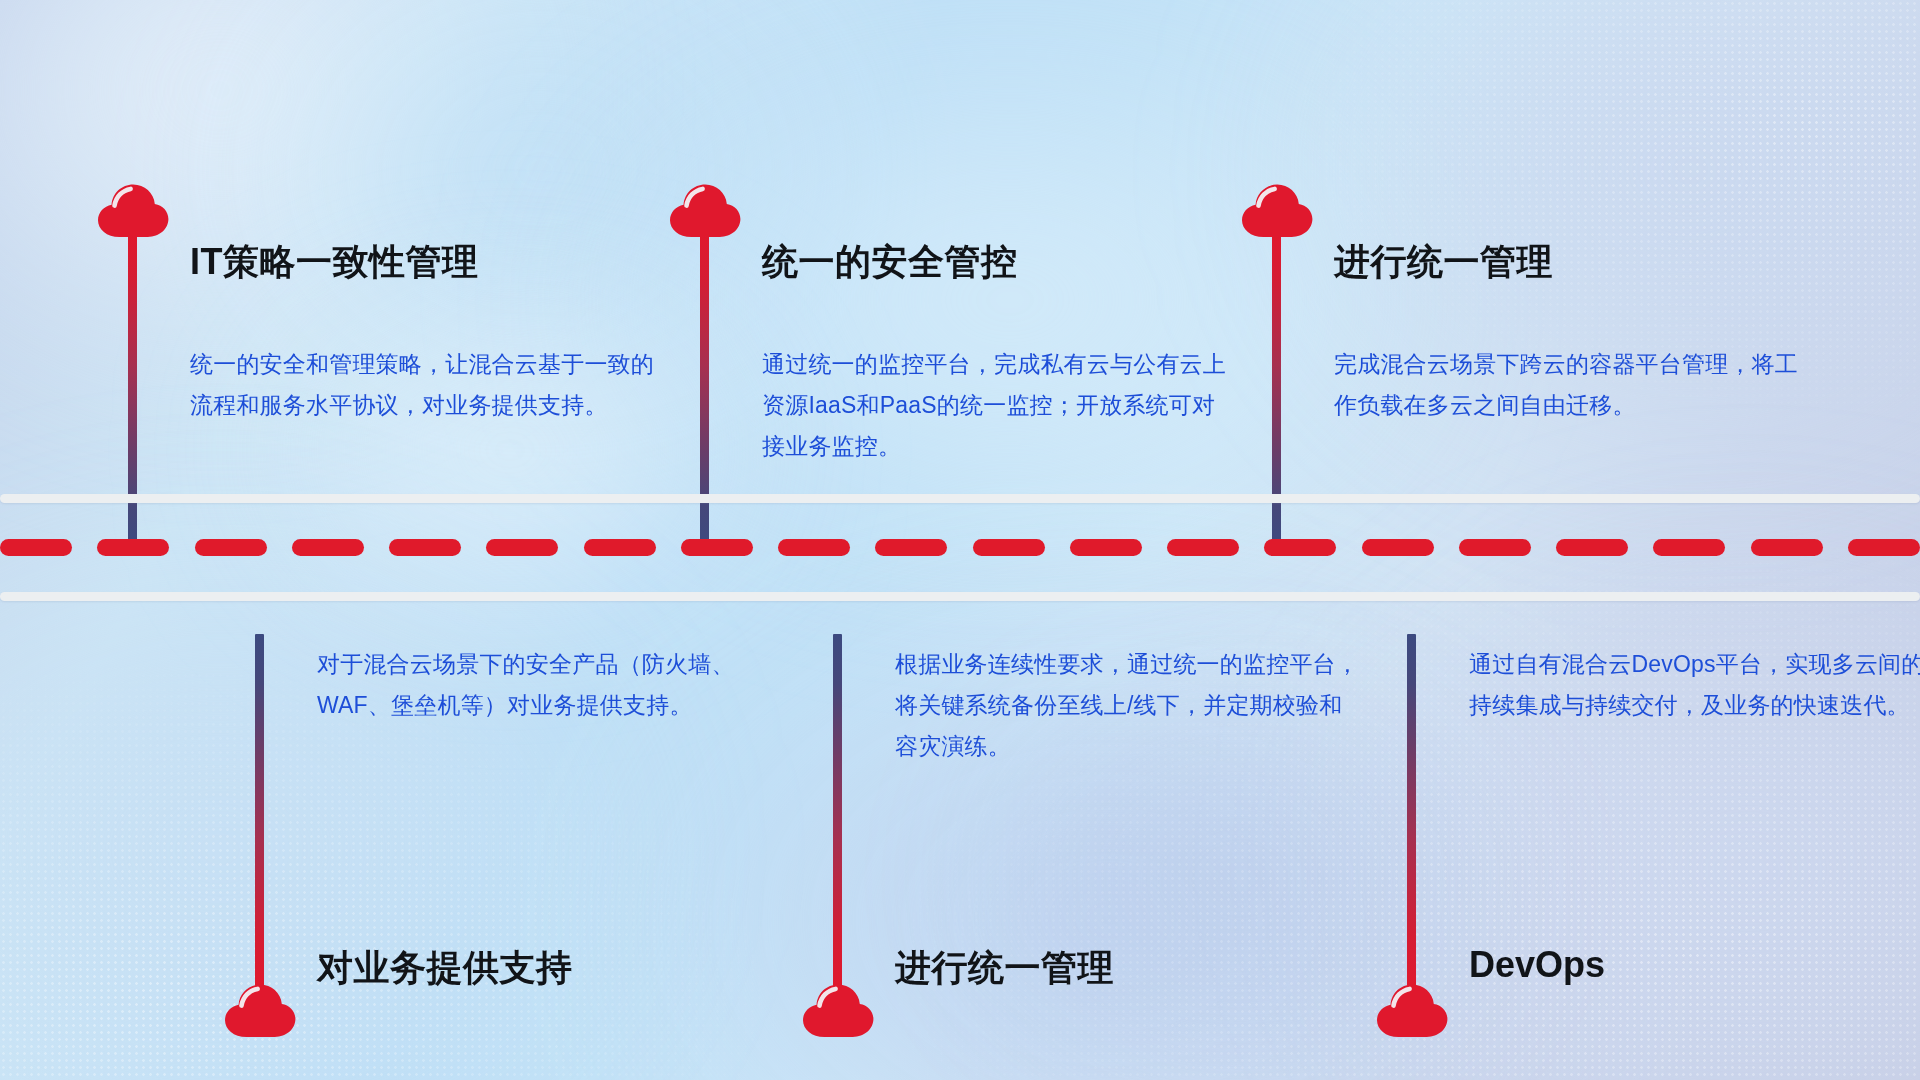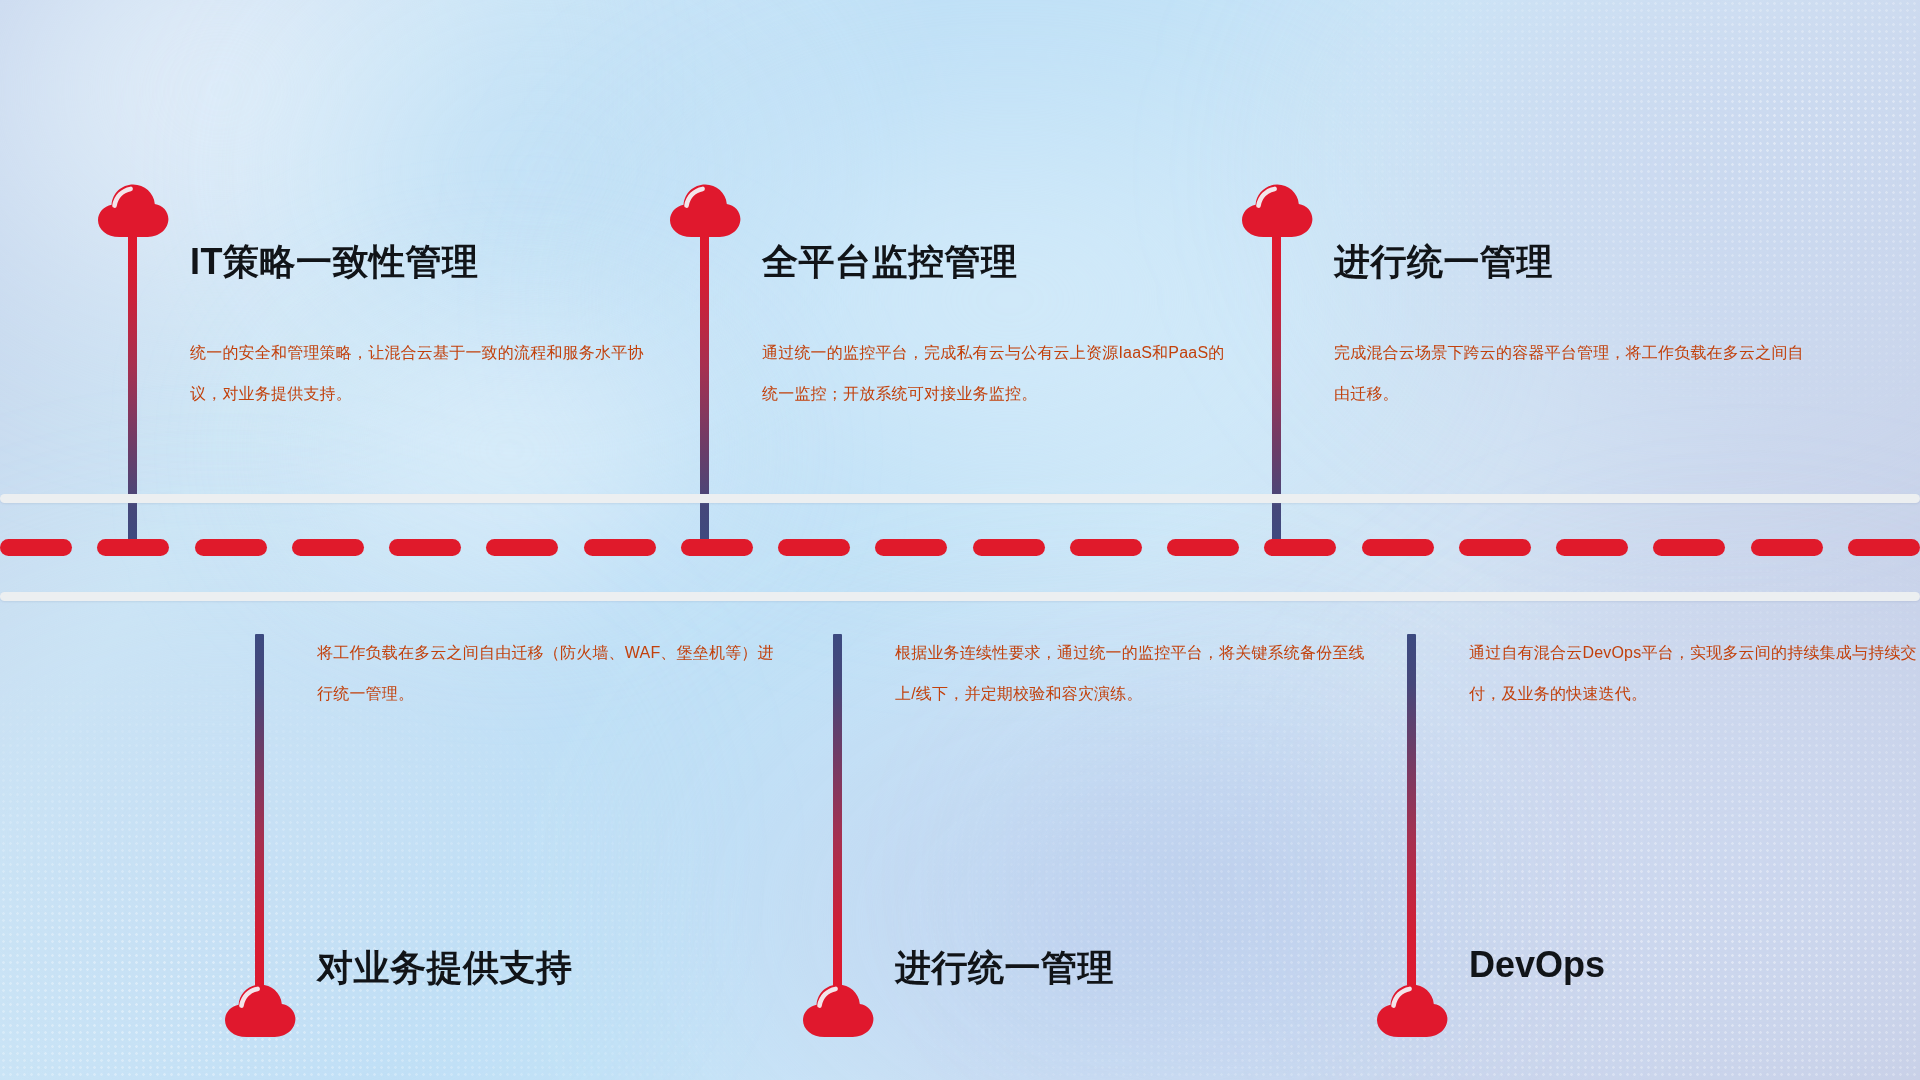--- a/index.html
+++ b/index.html
@@ -62,22 +62,22 @@
   
   .item{position:absolute;}
   .stem{position:absolute;width:9px;border-radius:1px;}
   .stem-down{background:linear-gradient(180deg,#e0182d 0%,#d51d33 14%,#a63050 42%,#6b3d68 68%,#45477a 86%,#3c4a80 100%);}
   .stem-up{background:linear-gradient(180deg,#3c4a80 0%,#45477a 14%,#6b3d68 32%,#a63050 58%,#d51d33 86%,#e0182d 100%);}
 
   .cloud{position:absolute;width:76px;height:56px;}
   .title{position:absolute;white-space:nowrap;color:#111418;
          font-size:36px;font-weight:700;letter-spacing:.5px;}
   .title.en{letter-spacing:0;}
-  .body{position:absolute;color:#c2410c;font-size:16px;line-height:41px;
-        width:470px;font-weight:400;letter-spacing:.2px;}
+  .body{position:absolute;color:#1d4ed8;font-size:23px;line-height:41px;
+        width:470px;font-weight:400;letter-spacing:.2px;margin-top:12px;}
 
   
   .row-top .cloud{top:0;left:-33px;}
   .row-top .stem{top:52px;left:0;height:316px;}
   .row-top .title{left:62px;top:56px;}
   .row-top .body{left:62px;top:150px;}
 
   
   .row-bot .body{left:62px;top:0px;}
   .row-bot .stem{top:2px;left:0;height:352px;}
@@ -114,21 +114,21 @@
   </div>
 
   <div class="item row-top" style="left:700px;top:182px;">
     <div class="cloud">
       <svg viewBox="0 0 76 56" width="76" height="56" aria-hidden="true">
         <path d="M24.5 55 C11.6 55 3 47.3 3 38.2 C3 30.4 8.9 24.2 16.6 22.8 C17.2 11.5 26.6 2.6 38.2 2.6 C49.5 2.6 58.8 11 59.8 21.9 C67.6 23 73.4 29.3 73.4 37.1 C73.4 47 64.4 55 52.8 55 Z" fill="#e0182d"></path>
         <path d="M19.5 23.6 C20.9 14.8 27.4 8.3 35.6 6.9" fill="none" stroke="#f4f7fb" stroke-width="4.6" stroke-linecap="round" opacity="0.92"></path>
       </svg>
     </div>
     <div class="stem stem-down"></div>
-    <div class="title">全平台监控管理</div>
+    <div class="title">统一的安全管控</div>
     <div class="body">通过统一的监控平台，完成私有云与公有云上资源IaaS和PaaS的统一监控；开放系统可对接业务监控。</div>
   </div>
 
   <div class="item row-top" style="left:1272px;top:182px;">
     <div class="cloud">
       <svg viewBox="0 0 76 56" width="76" height="56" aria-hidden="true">
         <path d="M24.5 55 C11.6 55 3 47.3 3 38.2 C3 30.4 8.9 24.2 16.6 22.8 C17.2 11.5 26.6 2.6 38.2 2.6 C49.5 2.6 58.8 11 59.8 21.9 C67.6 23 73.4 29.3 73.4 37.1 C73.4 47 64.4 55 52.8 55 Z" fill="#e0182d"></path>
         <path d="M19.5 23.6 C20.9 14.8 27.4 8.3 35.6 6.9" fill="none" stroke="#f4f7fb" stroke-width="4.6" stroke-linecap="round" opacity="0.92"></path>
       </svg>
     </div>
@@ -156,21 +156,21 @@
       <div class="dash" style="left: 1362px; background: rgb(224, 26, 43);"></div>
       <div class="dash" style="left: 1459px; background: rgb(224, 26, 43);"></div>
       <div class="dash" style="left: 1556px; background: rgb(224, 26, 43);"></div>
       <div class="dash" style="left: 1653px; background: rgb(224, 26, 43);"></div>
       <div class="dash" style="left: 1751px; background: rgb(224, 26, 43);"></div>
       <div class="dash" style="left: 1848px; background: rgb(224, 26, 43);"></div>
     </div>
   <div class="rail rail-bottom"></div>
 
   <div class="item row-bot" style="left:255px;top:632px;">
-    <div class="body">将工作负载在多云之间自由迁移（防火墙、WAF、堡垒机等）进行统一管理。</div>
+    <div class="body">对于混合云场景下的安全产品（防火墙、WAF、堡垒机等）对业务提供支持。</div>
     <div class="stem stem-up"></div>
     <div class="title">对业务提供支持</div>
     <div class="cloud">
       <svg viewBox="0 0 76 56" width="76" height="56" aria-hidden="true">
         <path d="M24.5 55 C11.6 55 3 47.3 3 38.2 C3 30.4 8.9 24.2 16.6 22.8 C17.2 11.5 26.6 2.6 38.2 2.6 C49.5 2.6 58.8 11 59.8 21.9 C67.6 23 73.4 29.3 73.4 37.1 C73.4 47 64.4 55 52.8 55 Z" fill="#e0182d"></path>
         <path d="M19.5 23.6 C20.9 14.8 27.4 8.3 35.6 6.9" fill="none" stroke="#f4f7fb" stroke-width="4.6" stroke-linecap="round" opacity="0.92"></path>
       </svg>
     </div>
   </div>
 

